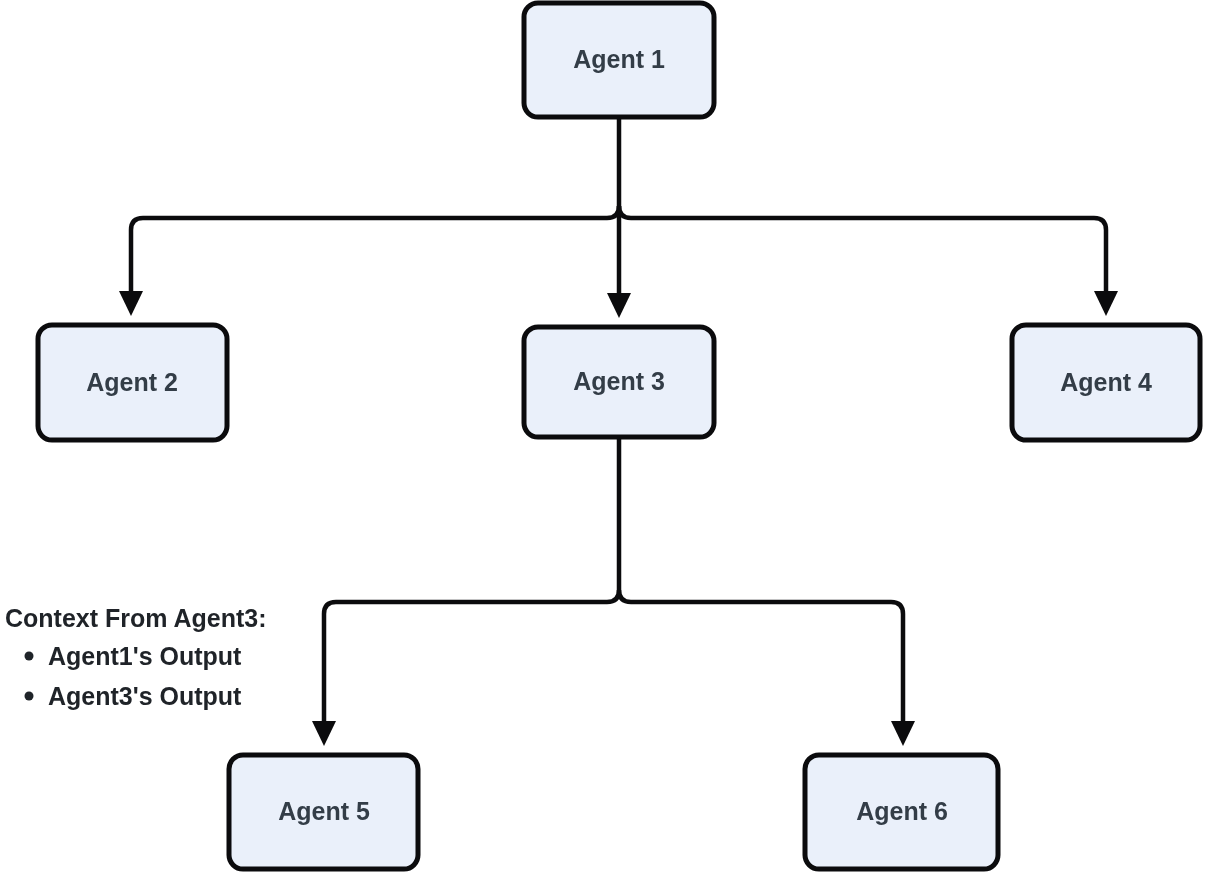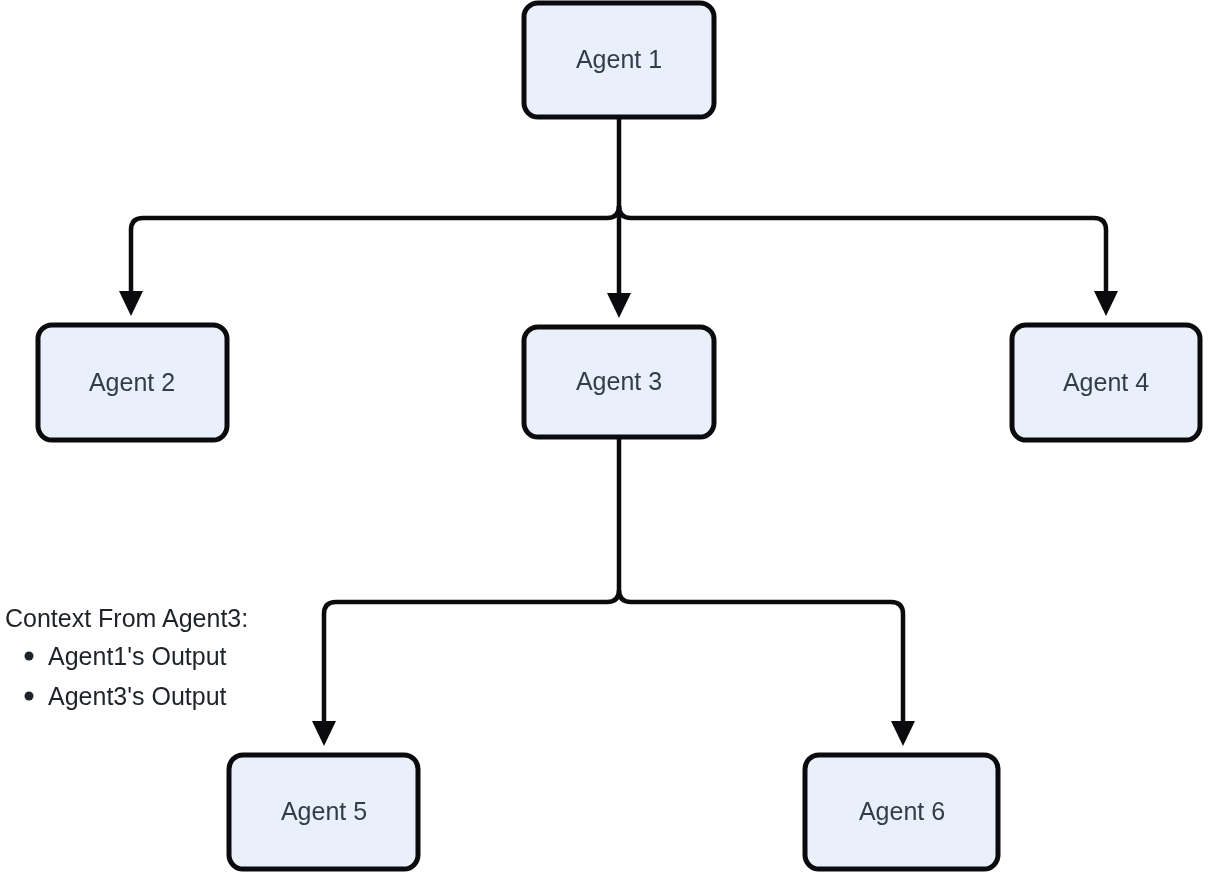--- a/index.html
+++ b/index.html
@@ -10,20 +10,21 @@
   body {
     width: 1208px;
     height: 872px;
     font-family: "Liberation Sans", sans-serif;
     overflow: hidden;
   }
   #diagram-root {
     position: relative;
     width: 1040px;
     height: 872px;
+    font-weight: bold;
   }
   #flow-svg {
     position: absolute;
     top: 0;
     left: 0;
     width: 1208px;
     height: 872px;
     display: block;
   }
   .node-box {

